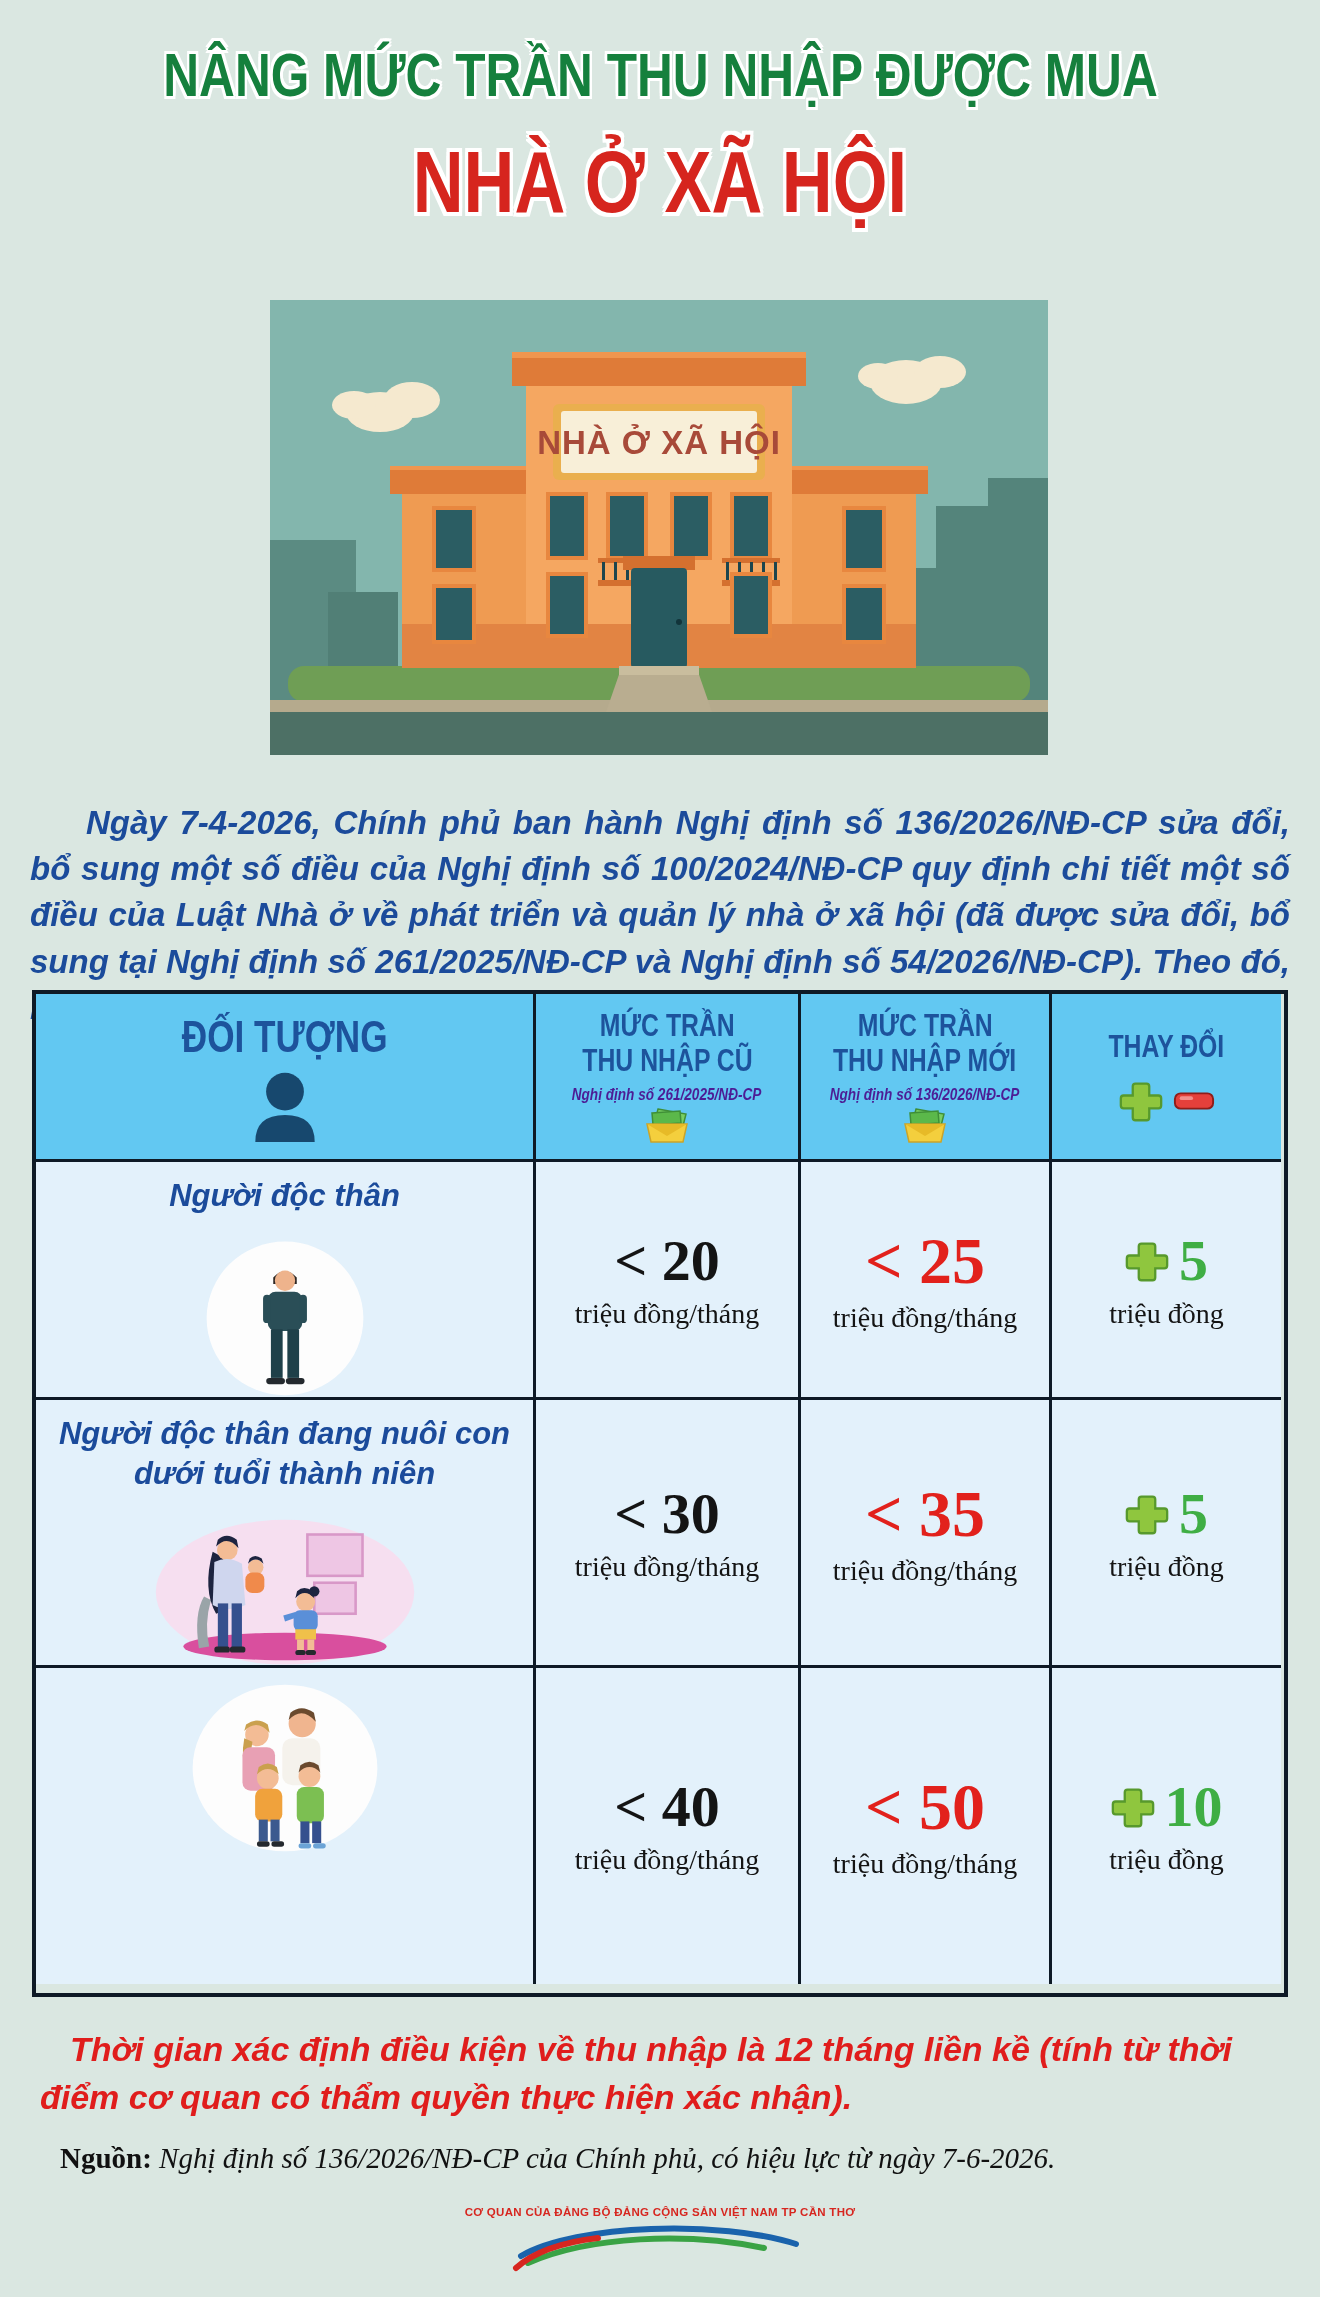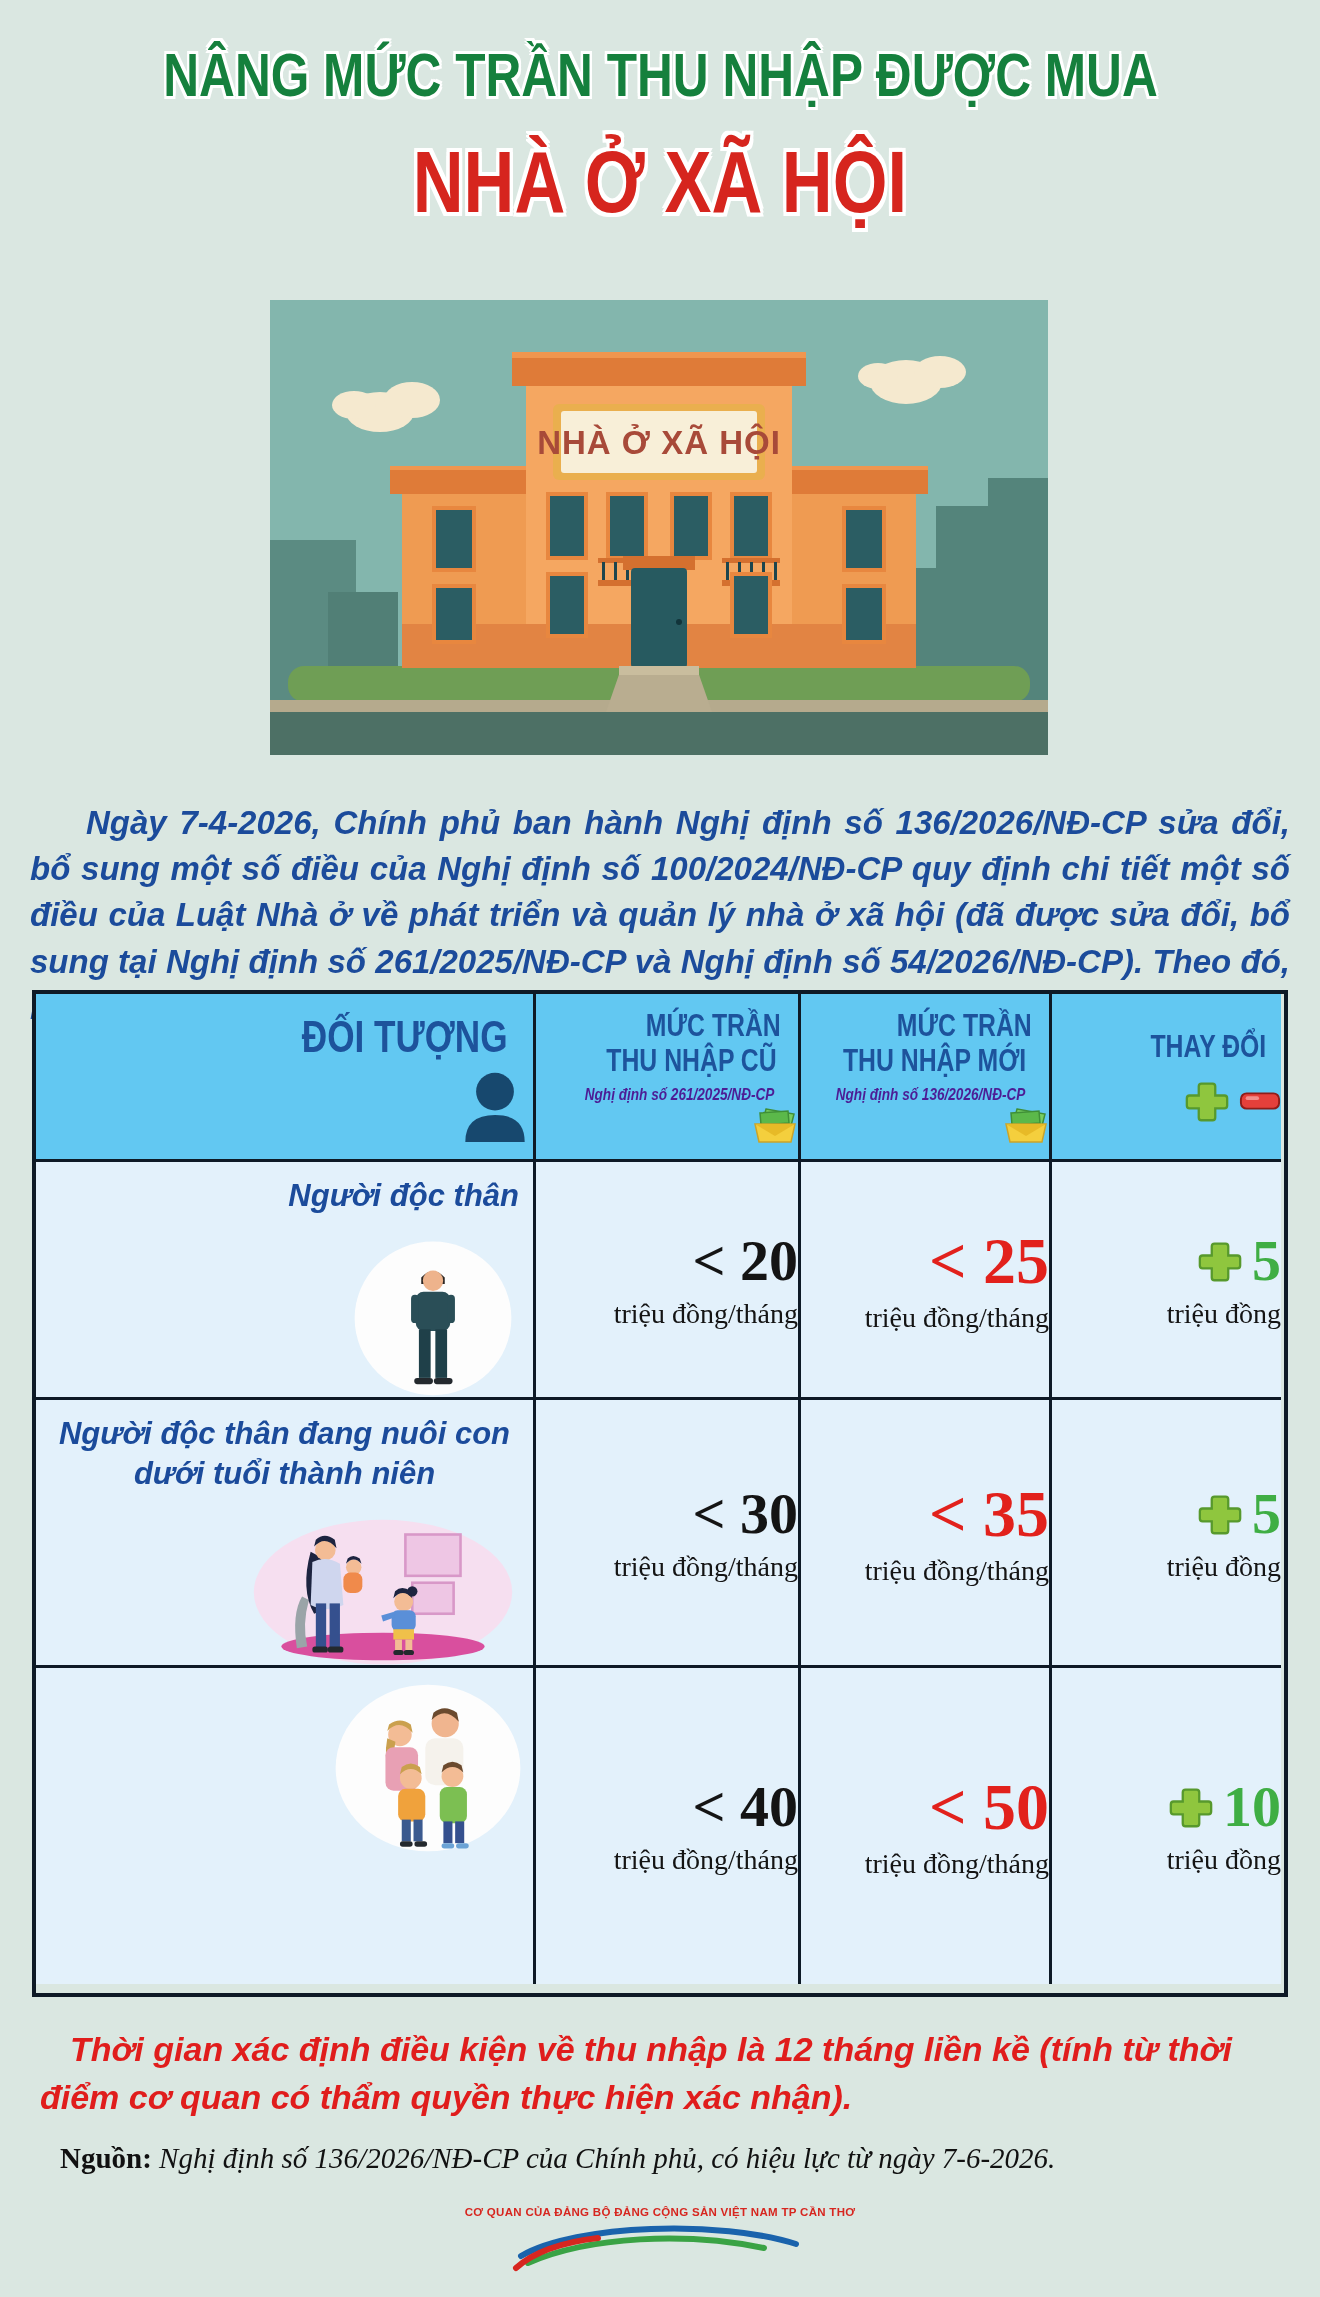--- a/index.html
+++ b/index.html
@@ -13,21 +13,21 @@
       text-shadow:-4px -4px 0 #fff,4px -4px 0 #fff,-4px 4px 0 #fff,4px 4px 0 #fff,0 4px 0 #fff,0 -4px 0 #fff,4px 0 0 #fff,-4px 0 0 #fff;}
   .building{position:absolute;left:270px;top:300px;width:778px;height:455px;}
   .intro{position:absolute;left:30px;top:800px;width:1260px;margin:0;
          font-size:33px;line-height:1.4;font-weight:bold;font-style:italic;color:#1b4b9b;
          text-align:justify;text-indent:56px;}
   
   .tbl{position:absolute;left:32px;top:990px;width:1256px;height:1007px;box-sizing:border-box;
        border:4px solid #0e1a26;display:grid;
        grid-template-columns:500px 265px 251px 229px;
        grid-template-rows:168px 238px 268px 316px;}
-  .cell{box-sizing:border-box;display:flex;flex-direction:column;align-items:flex-end;justify-content:center;overflow:hidden;}
+  .cell{box-sizing:border-box;display:flex;flex-direction:column;align-items:center;justify-content:center;overflow:hidden;}
   .br{border-right:3px solid #0e1a26;}
   .bb{border-bottom:3px solid #0e1a26;}
   .th{background:#62c8f2;color:#1d539c;font-weight:bold;}
   .td{background:#e3f1fb;}
   .h1label{font-size:44px;}
   .hline{line-height:1.12;font-size:31px;}
   .hsub{font-size:17px;font-style:italic;color:#4c1d95;margin-top:8px;line-height:1;}
   .hicons{display:flex;align-items:center;gap:10px;margin-top:14px;}
   .label-cell{justify-content:flex-start;padding-top:14px;gap:24px;}
   .rowlabel{color:#1b4b9b;font-weight:bold;font-style:italic;font-size:31px;line-height:1.3;

